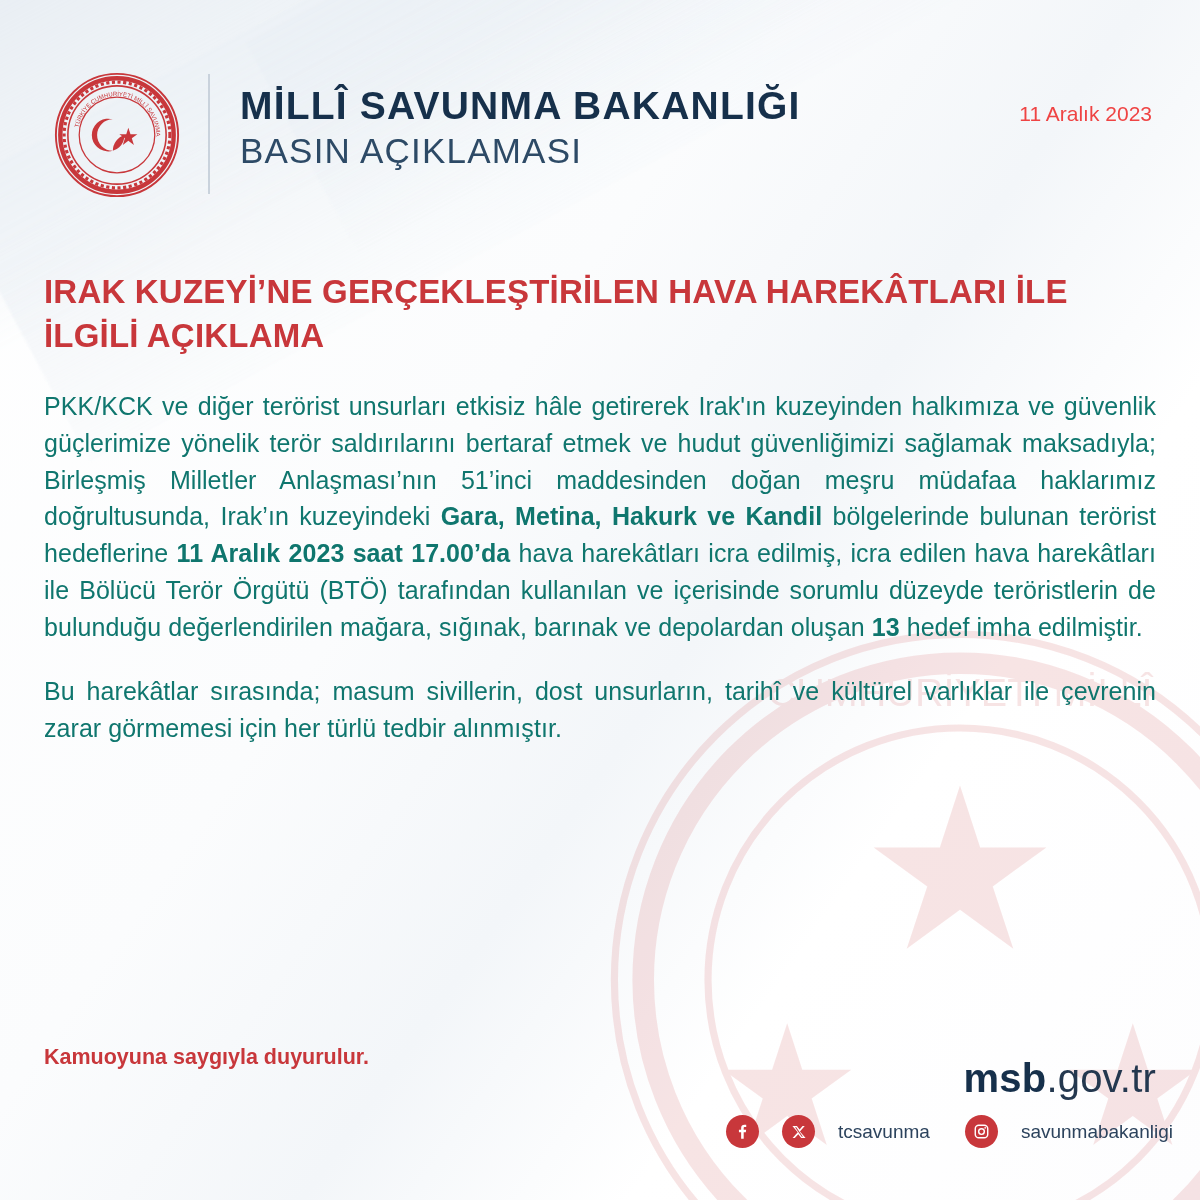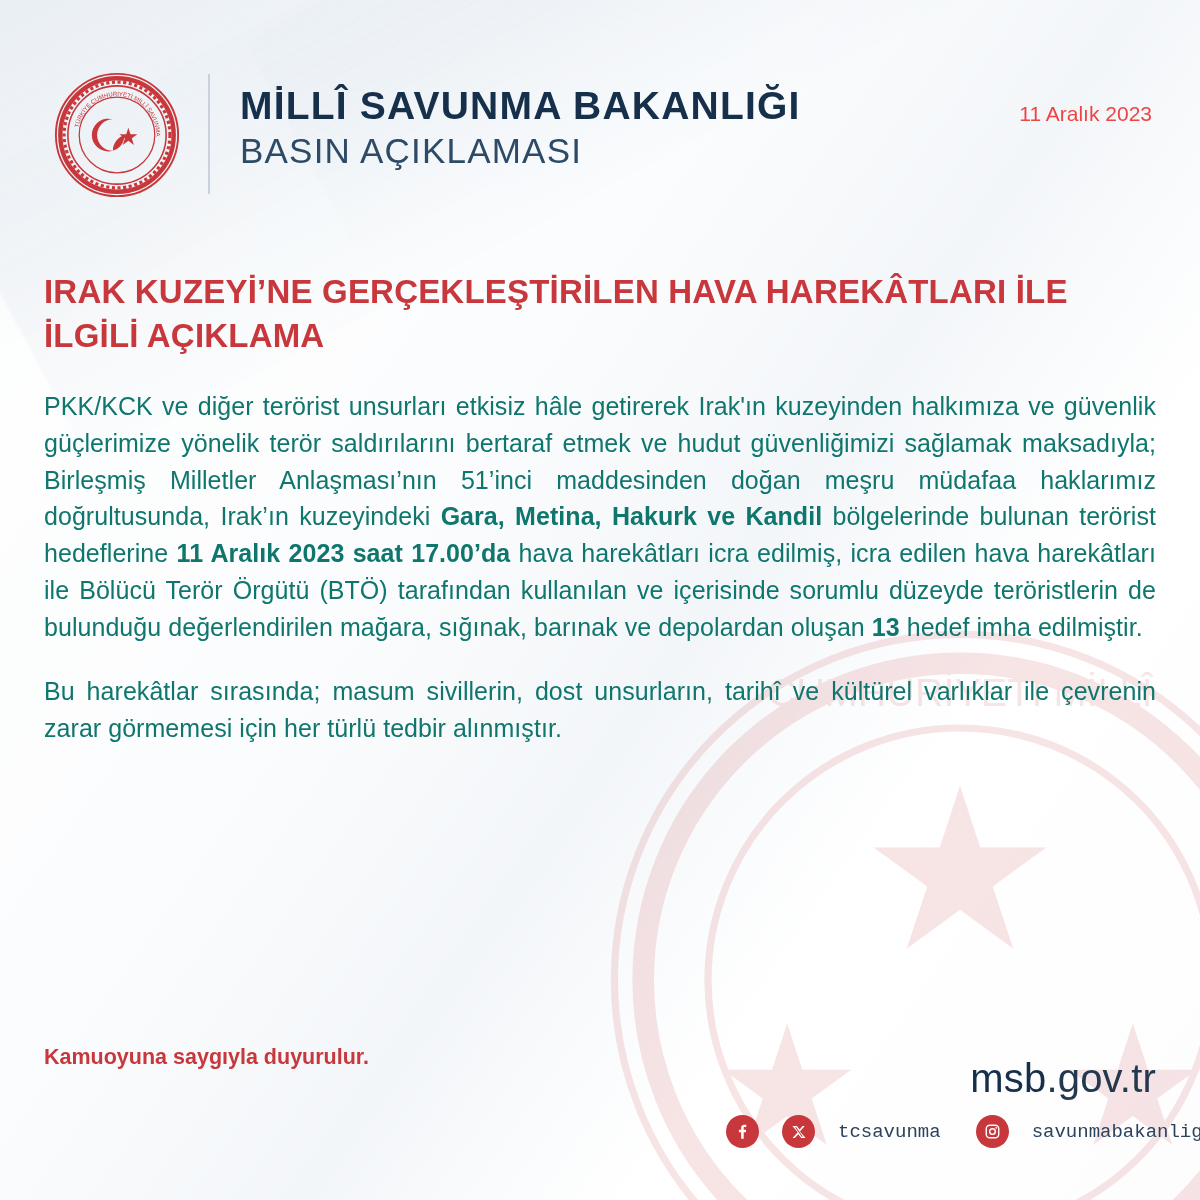--- a/index.html
+++ b/index.html
@@ -150,27 +150,26 @@
     width: 430px;
     text-align: right;
   }
   .site {
     font-size: 40px;
     font-weight: 400;
     color: #24384f;
     letter-spacing: .2px;
     margin-bottom: 14px;
   }
-  .site .brand { font-weight: 400; color: #16304b; }
+  .site .brand { font-weight: 700; color: #16304b; }
   .socials {
     display: flex;
     align-items: center;
     justify-content: space-between;
     gap: 23px;
-    font-family: Liberation Mono, monospace;
   }
   .social-icon {
     width: 33px;
     height: 33px;
     border-radius: 50%;
     background: #c8373b;
     display: inline-flex;
     align-items: center;
     justify-content: center;
     color: #fff;

